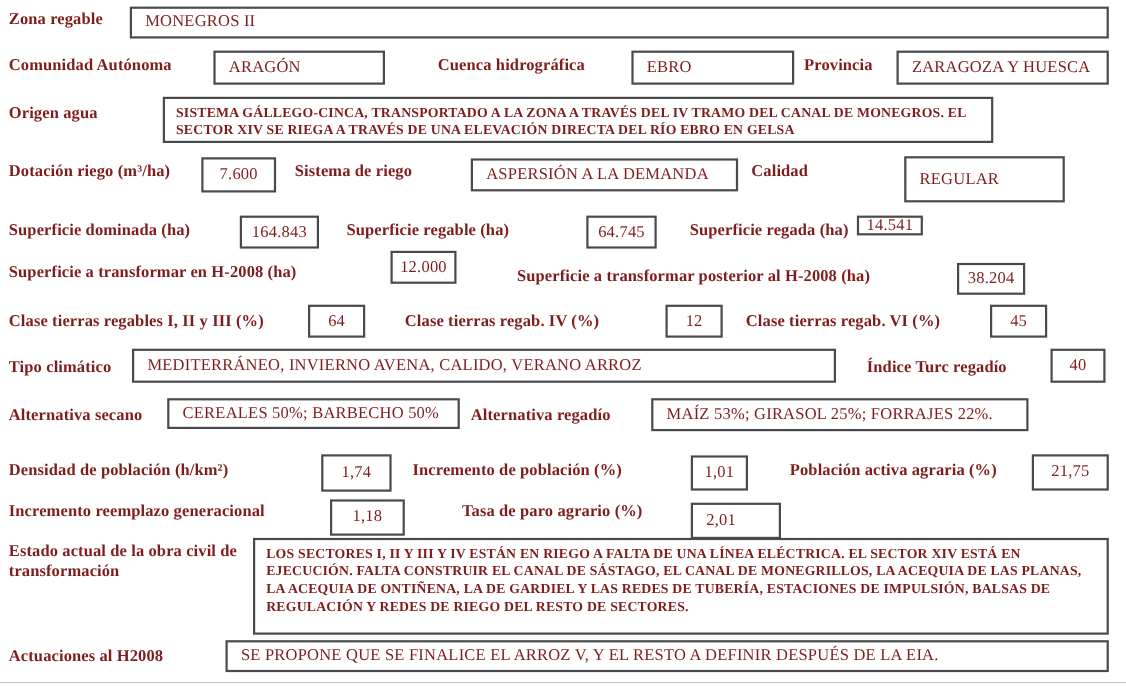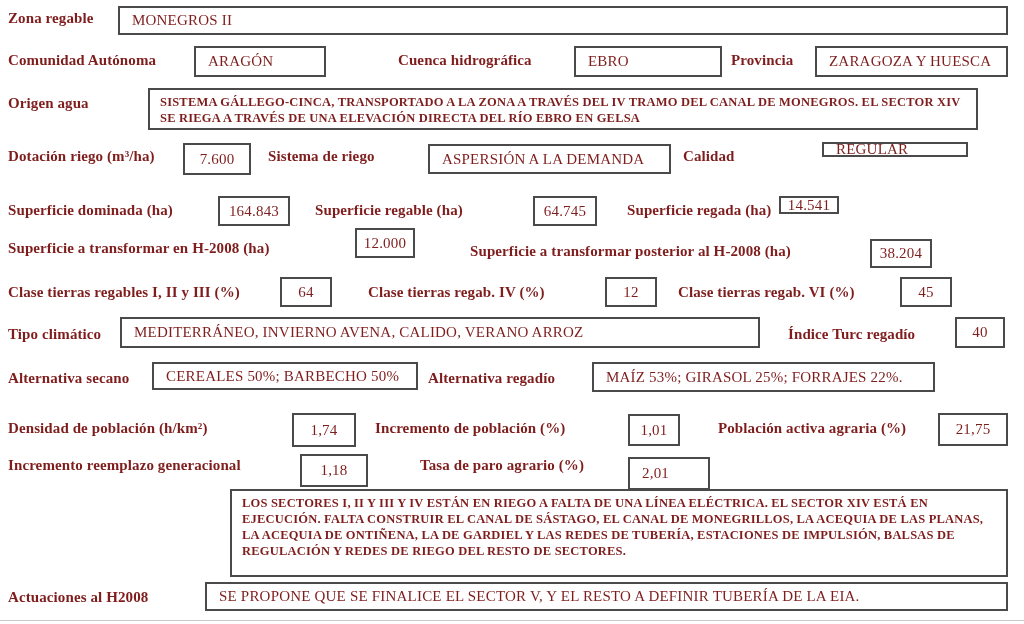--- a/index.html
+++ b/index.html
@@ -48,35 +48,35 @@
 </style>
 </head>
 <body>
 
 <div class="page">
 
   <span class="lbl" style="left:8px;top:10px">Zona regable</span>
   <div class="box" style="left:118px;top:6px;width:890px;height:29px">MONEGROS II</div>
 
   <span class="lbl" style="left:8px;top:52px">Comunidad Autónoma</span>
-  <div class="box" style="left:194px;top:46px;width:132px;height:31px">ARAGÓN</div>
+  <div class="box" style="left:194px;top:46px;width:156px;height:31px">ARAGÓN</div>
   <span class="lbl" style="left:398px;top:52px">Cuenca hidrográfica</span>
   <div class="box" style="left:574px;top:46px;width:148px;height:31px">EBRO</div>
   <span class="lbl" style="left:731px;top:52px">Provincia</span>
   <div class="box" style="left:815px;top:46px;width:193px;height:31px">ZARAGOZA Y HUESCA</div>
 
   <span class="lbl" style="left:8px;top:95px">Origen agua</span>
-  <div class="box para" style="left:148px;top:88px;width:830px;height:42px">SISTEMA GÁLLEGO-CINCA, TRANSPORTADO A LA ZONA A TRAVÉS DEL IV TRAMO DEL CANAL DE MONEGROS. EL SECTOR XIV SE RIEGA A TRAVÉS DE UNA ELEVACIÓN DIRECTA DEL RÍO EBRO EN GELSA</div>
+  <div class="box para" style="left:148px;top:88px;width:755px;height:42px">SISTEMA GÁLLEGO-CINCA, TRANSPORTADO A LA ZONA A TRAVÉS DEL IV TRAMO DEL CANAL DE MONEGROS. EL SECTOR XIV SE RIEGA A TRAVÉS DE UNA ELEVACIÓN DIRECTA DEL RÍO EBRO EN GELSA</div>
 
   <span class="lbl" style="left:8px;top:148px">Dotación riego (m³/ha)</span>
   <div class="box center" style="left:183px;top:143px;width:68px;height:32px">7.600</div>
   <span class="lbl" style="left:268px;top:148px">Sistema de riego</span>
   <div class="box" style="left:428px;top:144px;width:243px;height:30px">ASPERSIÓN A LA DEMANDA</div>
   <span class="lbl" style="left:683px;top:148px">Calidad</span>
-  <div class="box" style="left:822px;top:142px;width:146px;height:15px">REGULAR</div>
+  <div class="box" style="left:822px;top:142px;width:146px;height:42px">REGULAR</div>
 
   <span class="lbl" style="left:8px;top:202px">Superficie dominada (ha)</span>
   <div class="box center" style="left:218px;top:196px;width:72px;height:30px">164.843</div>
   <span class="lbl" style="left:315px;top:202px">Superficie regable (ha)</span>
   <div class="box center" style="left:533px;top:196px;width:64px;height:30px">64.745</div>
   <span class="lbl" style="left:627px;top:202px">Superficie regada (ha)</span>
   <div class="box center" style="left:779px;top:196px;width:60px;height:18px">14.541</div>
 
   <span class="lbl" style="left:8px;top:240px">Superficie a transformar en H-2008 (ha)</span>
   <div class="box center" style="left:355px;top:228px;width:60px;height:30px">12.000</div>
@@ -105,19 +105,20 @@
   <span class="lbl" style="left:375px;top:420px">Incremento de población (%)</span>
   <div class="box center" style="left:628px;top:414px;width:52px;height:32px">1,01</div>
   <span class="lbl" style="left:718px;top:420px">Población activa agraria (%)</span>
   <div class="box center" style="left:938px;top:413px;width:70px;height:33px">21,75</div>
 
   <span class="lbl" style="left:8px;top:457px">Incremento reemplazo generacional</span>
   <div class="box center" style="left:300px;top:454px;width:68px;height:33px">1,18</div>
   <span class="lbl" style="left:420px;top:457px">Tasa de paro agrario (%)</span>
   <div class="box" style="left:628px;top:457px;width:82px;height:33px">2,01</div>
 
+  <span class="lbl wrap" style="left:8px;top:492px">Estado actual de la obra civil de transformación</span>
   <div class="box para" style="left:230px;top:489px;width:778px;height:88px">LOS SECTORES I, II Y III Y IV ESTÁN EN RIEGO A FALTA DE UNA LÍNEA ELÉCTRICA. EL SECTOR XIV ESTÁ EN EJECUCIÓN. FALTA CONSTRUIR EL CANAL DE SÁSTAGO, EL CANAL DE MONEGRILLOS, LA ACEQUIA DE LAS PLANAS, LA ACEQUIA DE ONTIÑENA, LA DE GARDIEL Y LAS REDES DE TUBERÍA, ESTACIONES DE IMPULSIÓN, BALSAS DE REGULACIÓN Y REDES DE RIEGO DEL RESTO DE SECTORES.</div>
 
   <span class="lbl" style="left:8px;top:589px">Actuaciones al H2008</span>
-  <div class="box" style="left:205px;top:582px;width:803px;height:29px">SE PROPONE QUE SE FINALICE EL SECTOR V, Y EL RESTO A DEFINIR TUBERÍA DE LA EIA.</div>
+  <div class="box" style="left:205px;top:582px;width:803px;height:29px">SE PROPONE QUE SE FINALICE EL ARROZ V, Y EL RESTO A DEFINIR DESPUÉS DE LA EIA.</div>
 
   <div class="hairline"></div>
 </div>
 
 </body></html>

